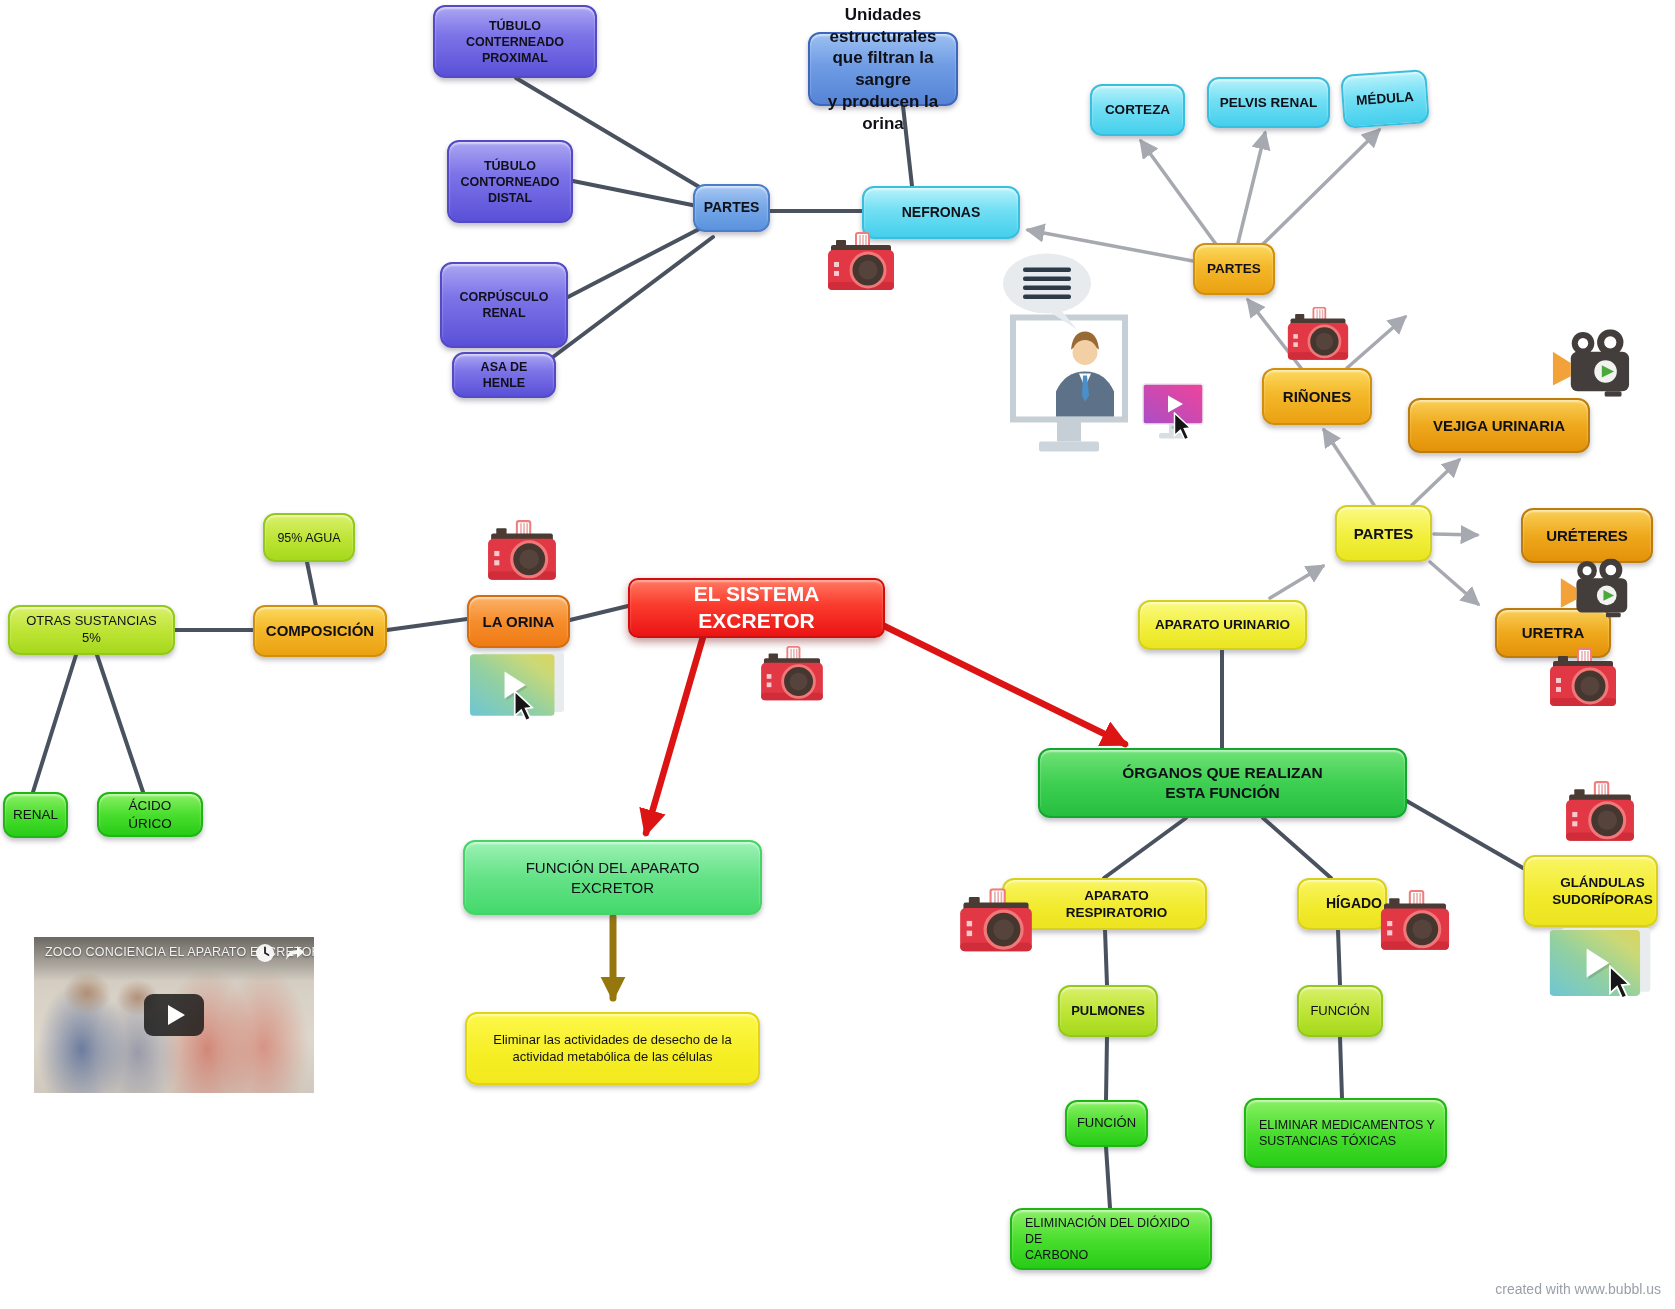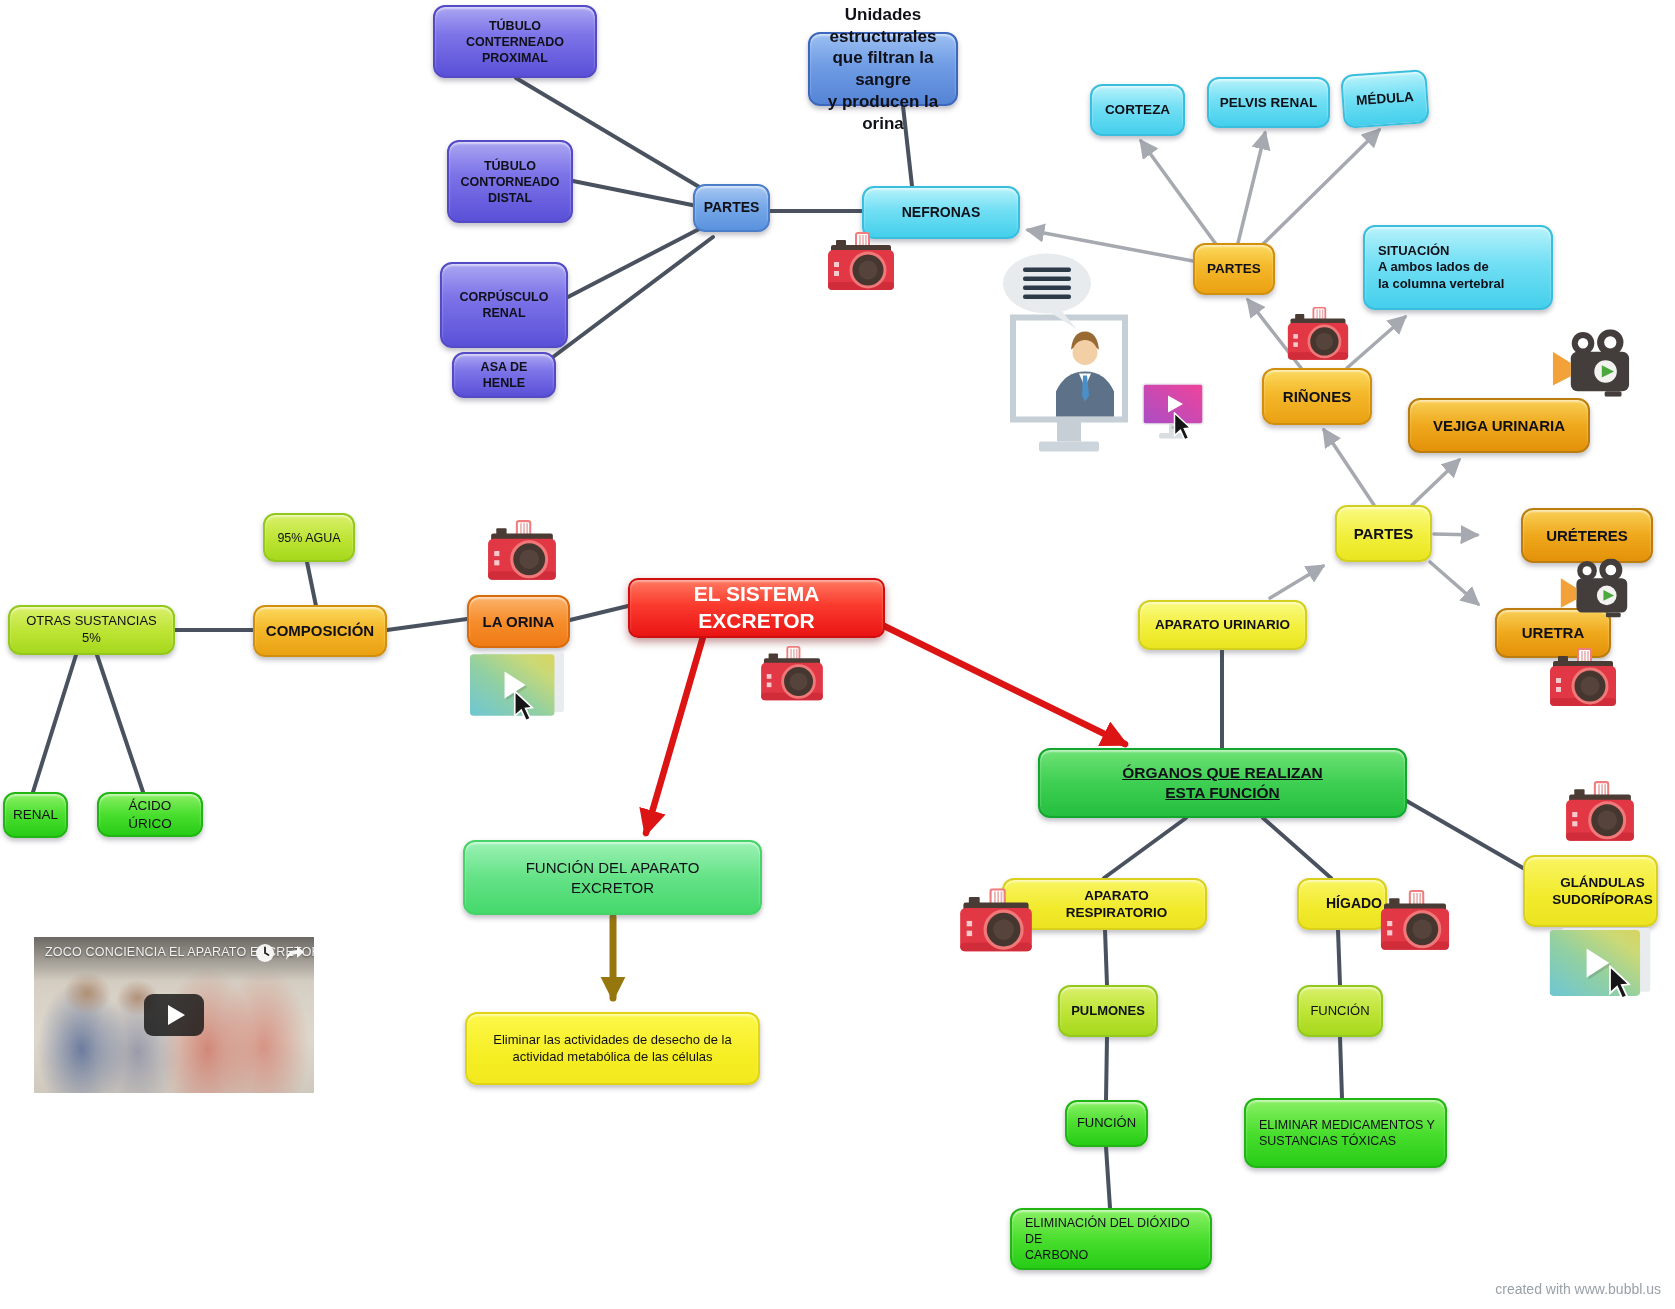--- a/index.html
+++ b/index.html
@@ -219,44 +219,39 @@
     </div>
   <div class="node cyan" style="left:1207px;top:77px;width:123px;height:51px;font-size:13.5px;">
       <span class="lbl">PELVIS RENAL</span>
     </div>
   <div class="node cyan" style="left:1342px;top:72px;width:86px;height:54px;font-size:13.5px;transform:rotate(-4deg);">
       <span class="lbl">MÉDULA</span>
     </div>
   <div class="node amber" style="left:1193px;top:243px;width:82px;height:52px;font-size:13.5px;">
       <span class="lbl">PARTES</span>
     </div>
-  <div class="node cyan al" style="left:1363px;top:225px;width:190px;height:85px;font-size:13px;">
-      <span class="lbl">SITUACIÓN
-A ambos lados de
-la columna vertebral</span>
-    </div>
   <div class="node amber" style="left:1262px;top:368px;width:110px;height:57px;font-size:15px;">
       <span class="lbl">RIÑONES</span>
     </div>
   <div class="node orangedeep" style="left:1408px;top:398px;width:182px;height:55px;font-size:15px;">
       <span class="lbl">VEJIGA URINARIA</span>
     </div>
   <div class="node yellow" style="left:1335px;top:505px;width:97px;height:57px;font-size:15px;">
       <span class="lbl">PARTES</span>
     </div>
   <div class="node orangedeep" style="left:1483px;top:508px;width:132px;height:55px;font-size:15px;margin-left:38px;">
       <span class="lbl">URÉTERES</span>
     </div>
   <div class="node orangedeep" style="left:1483px;top:608px;width:116px;height:50px;font-size:15px;margin-left:12px;">
       <span class="lbl">URETRA</span>
     </div>
   <div class="node yellow" style="left:1138px;top:600px;width:169px;height:50px;font-size:13.5px;">
       <span class="lbl">APARATO URINARIO</span>
     </div>
-  <div class="node greenmed" style="left:1038px;top:748px;width:369px;height:70px;font-size:15.5px;text-decoration:underline;">
+  <div class="node greenmed" style="left:1038px;top:748px;width:369px;height:70px;font-size:15.5px;">
       <span class="lbl">ÓRGANOS QUE REALIZAN
 ESTA FUNCIÓN</span>
     </div>
   <div class="node yellowflat" style="left:1002px;top:878px;width:205px;height:52px;font-size:13.5px;">
       <span class="lbl">APARATO RESPIRATORIO</span>
     </div>
   <div class="node yellowflat" style="left:1297px;top:878px;width:90px;height:52px;font-size:14px;">
       <span class="lbl">HÍGADO</span>
     </div>
   <div class="node yellowflat" style="left:1523px;top:855px;width:135px;height:72px;font-size:13.5px;">

